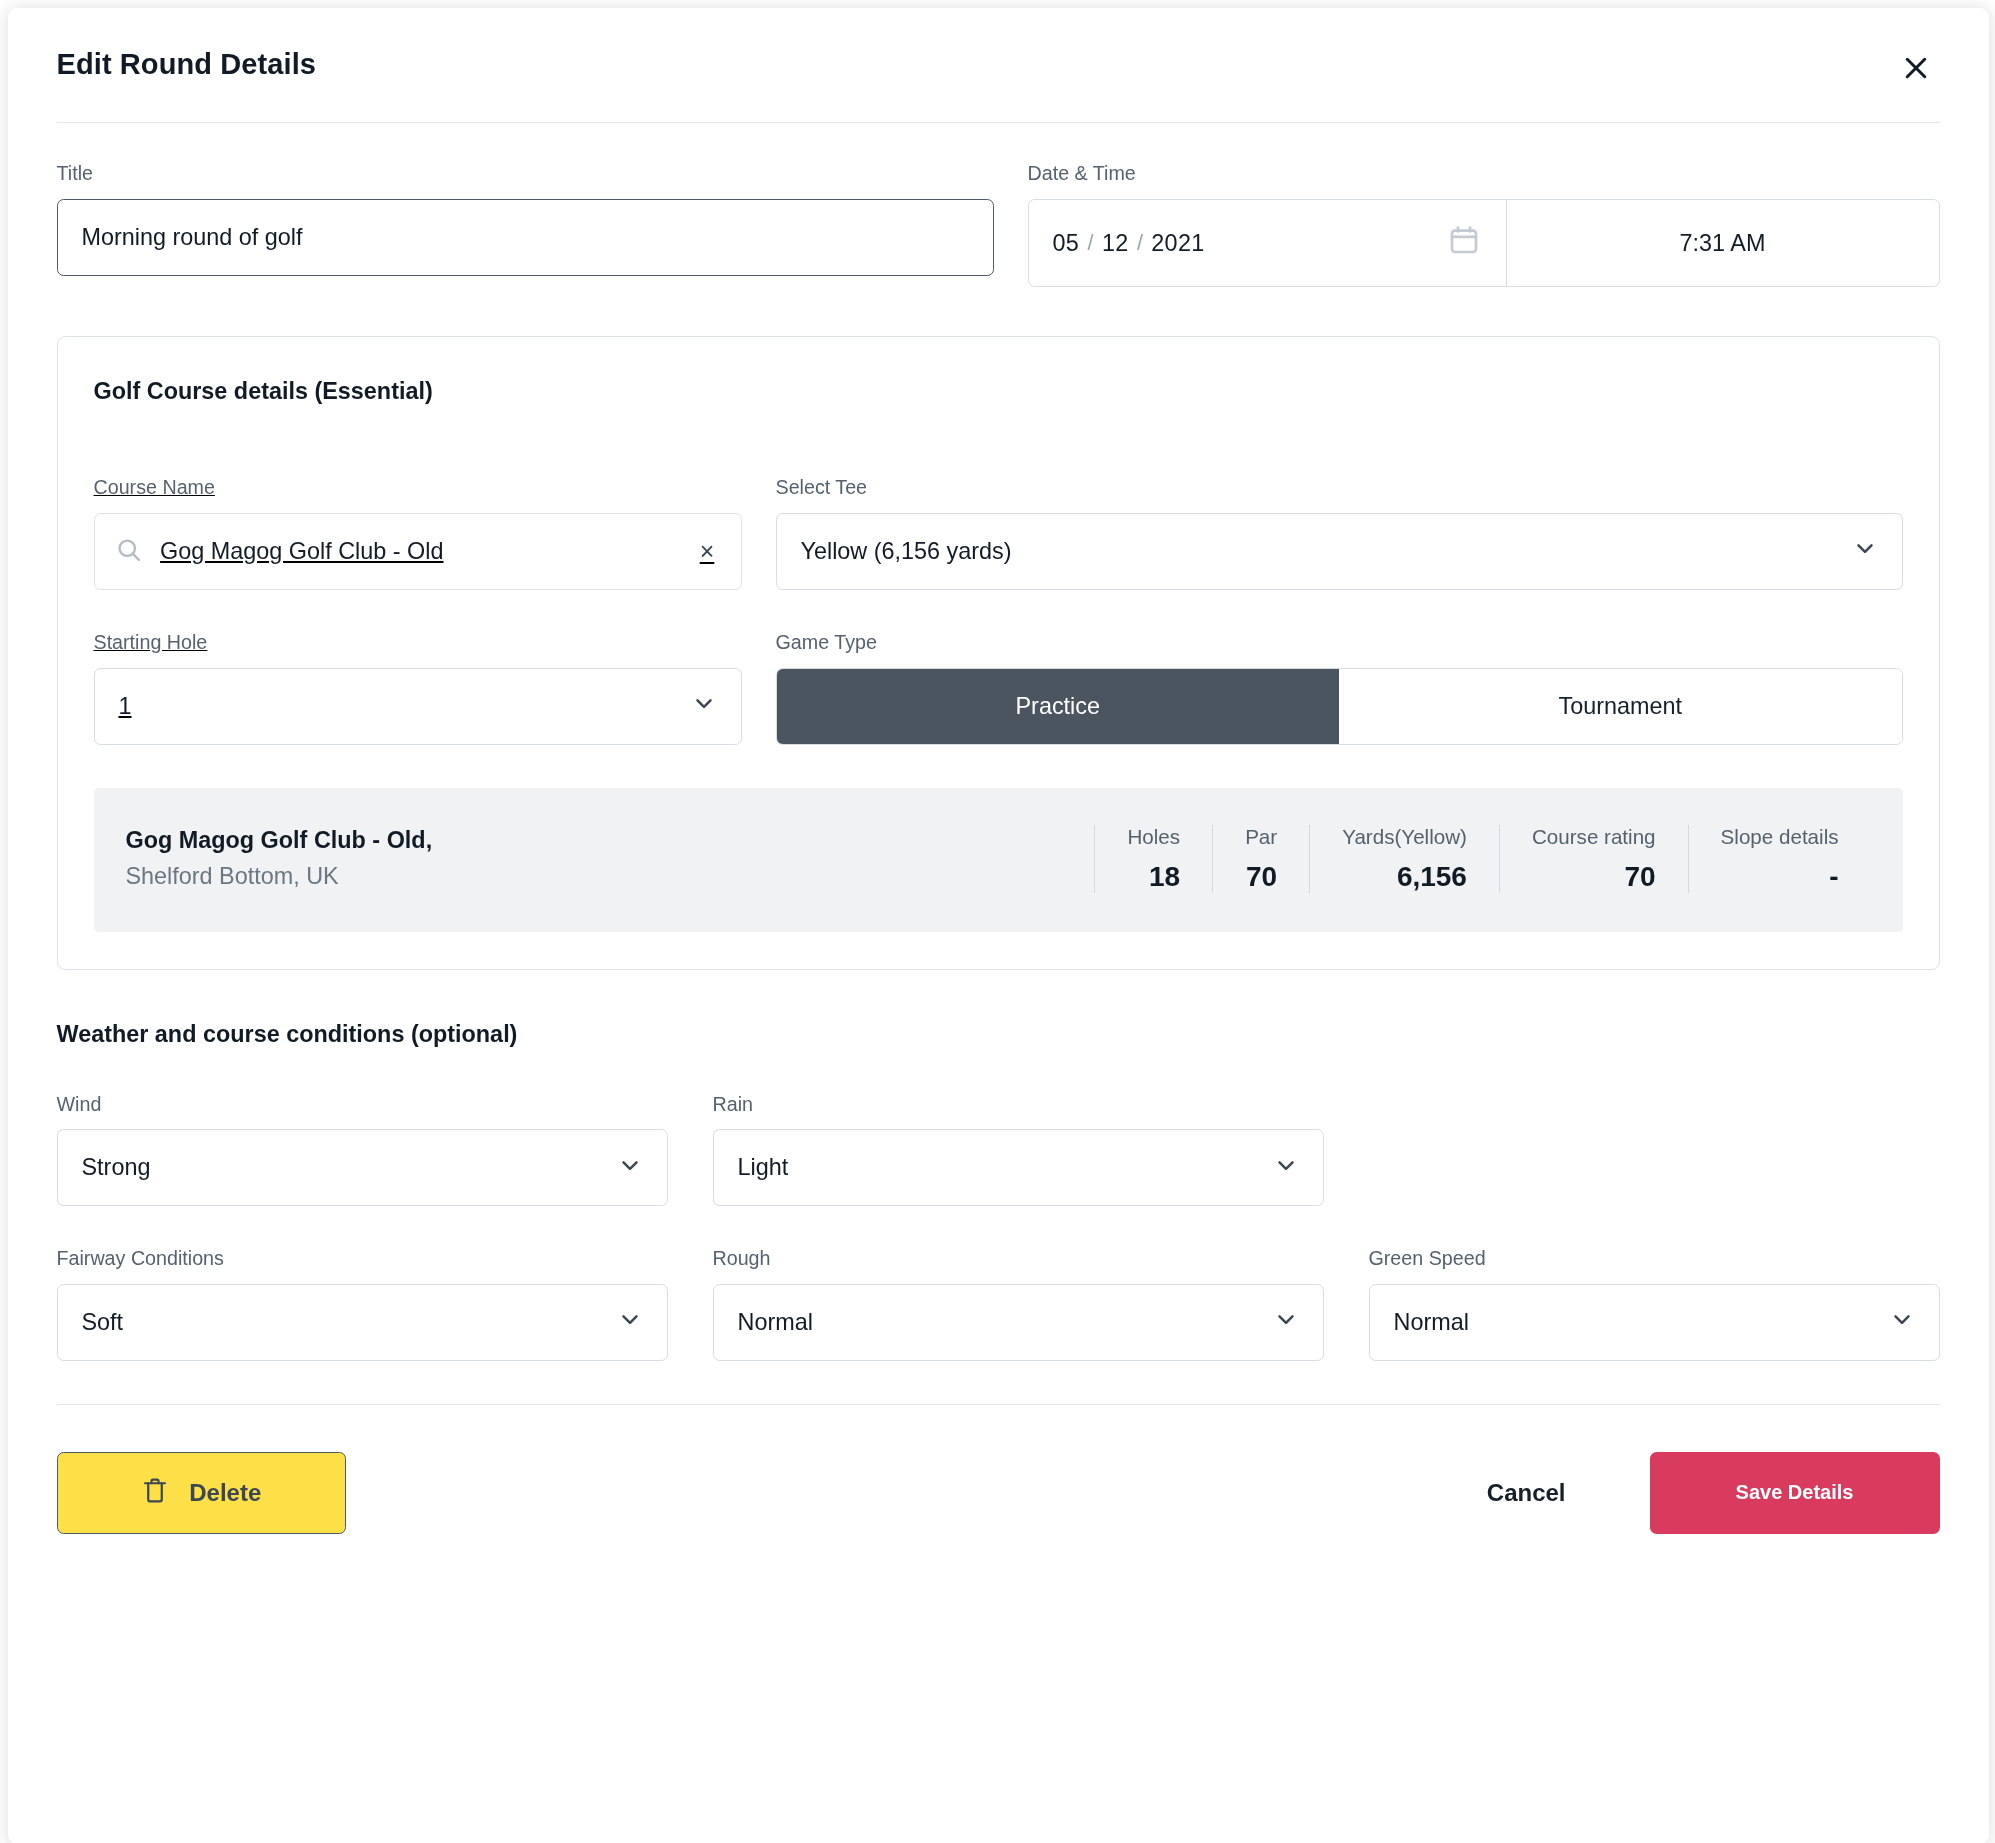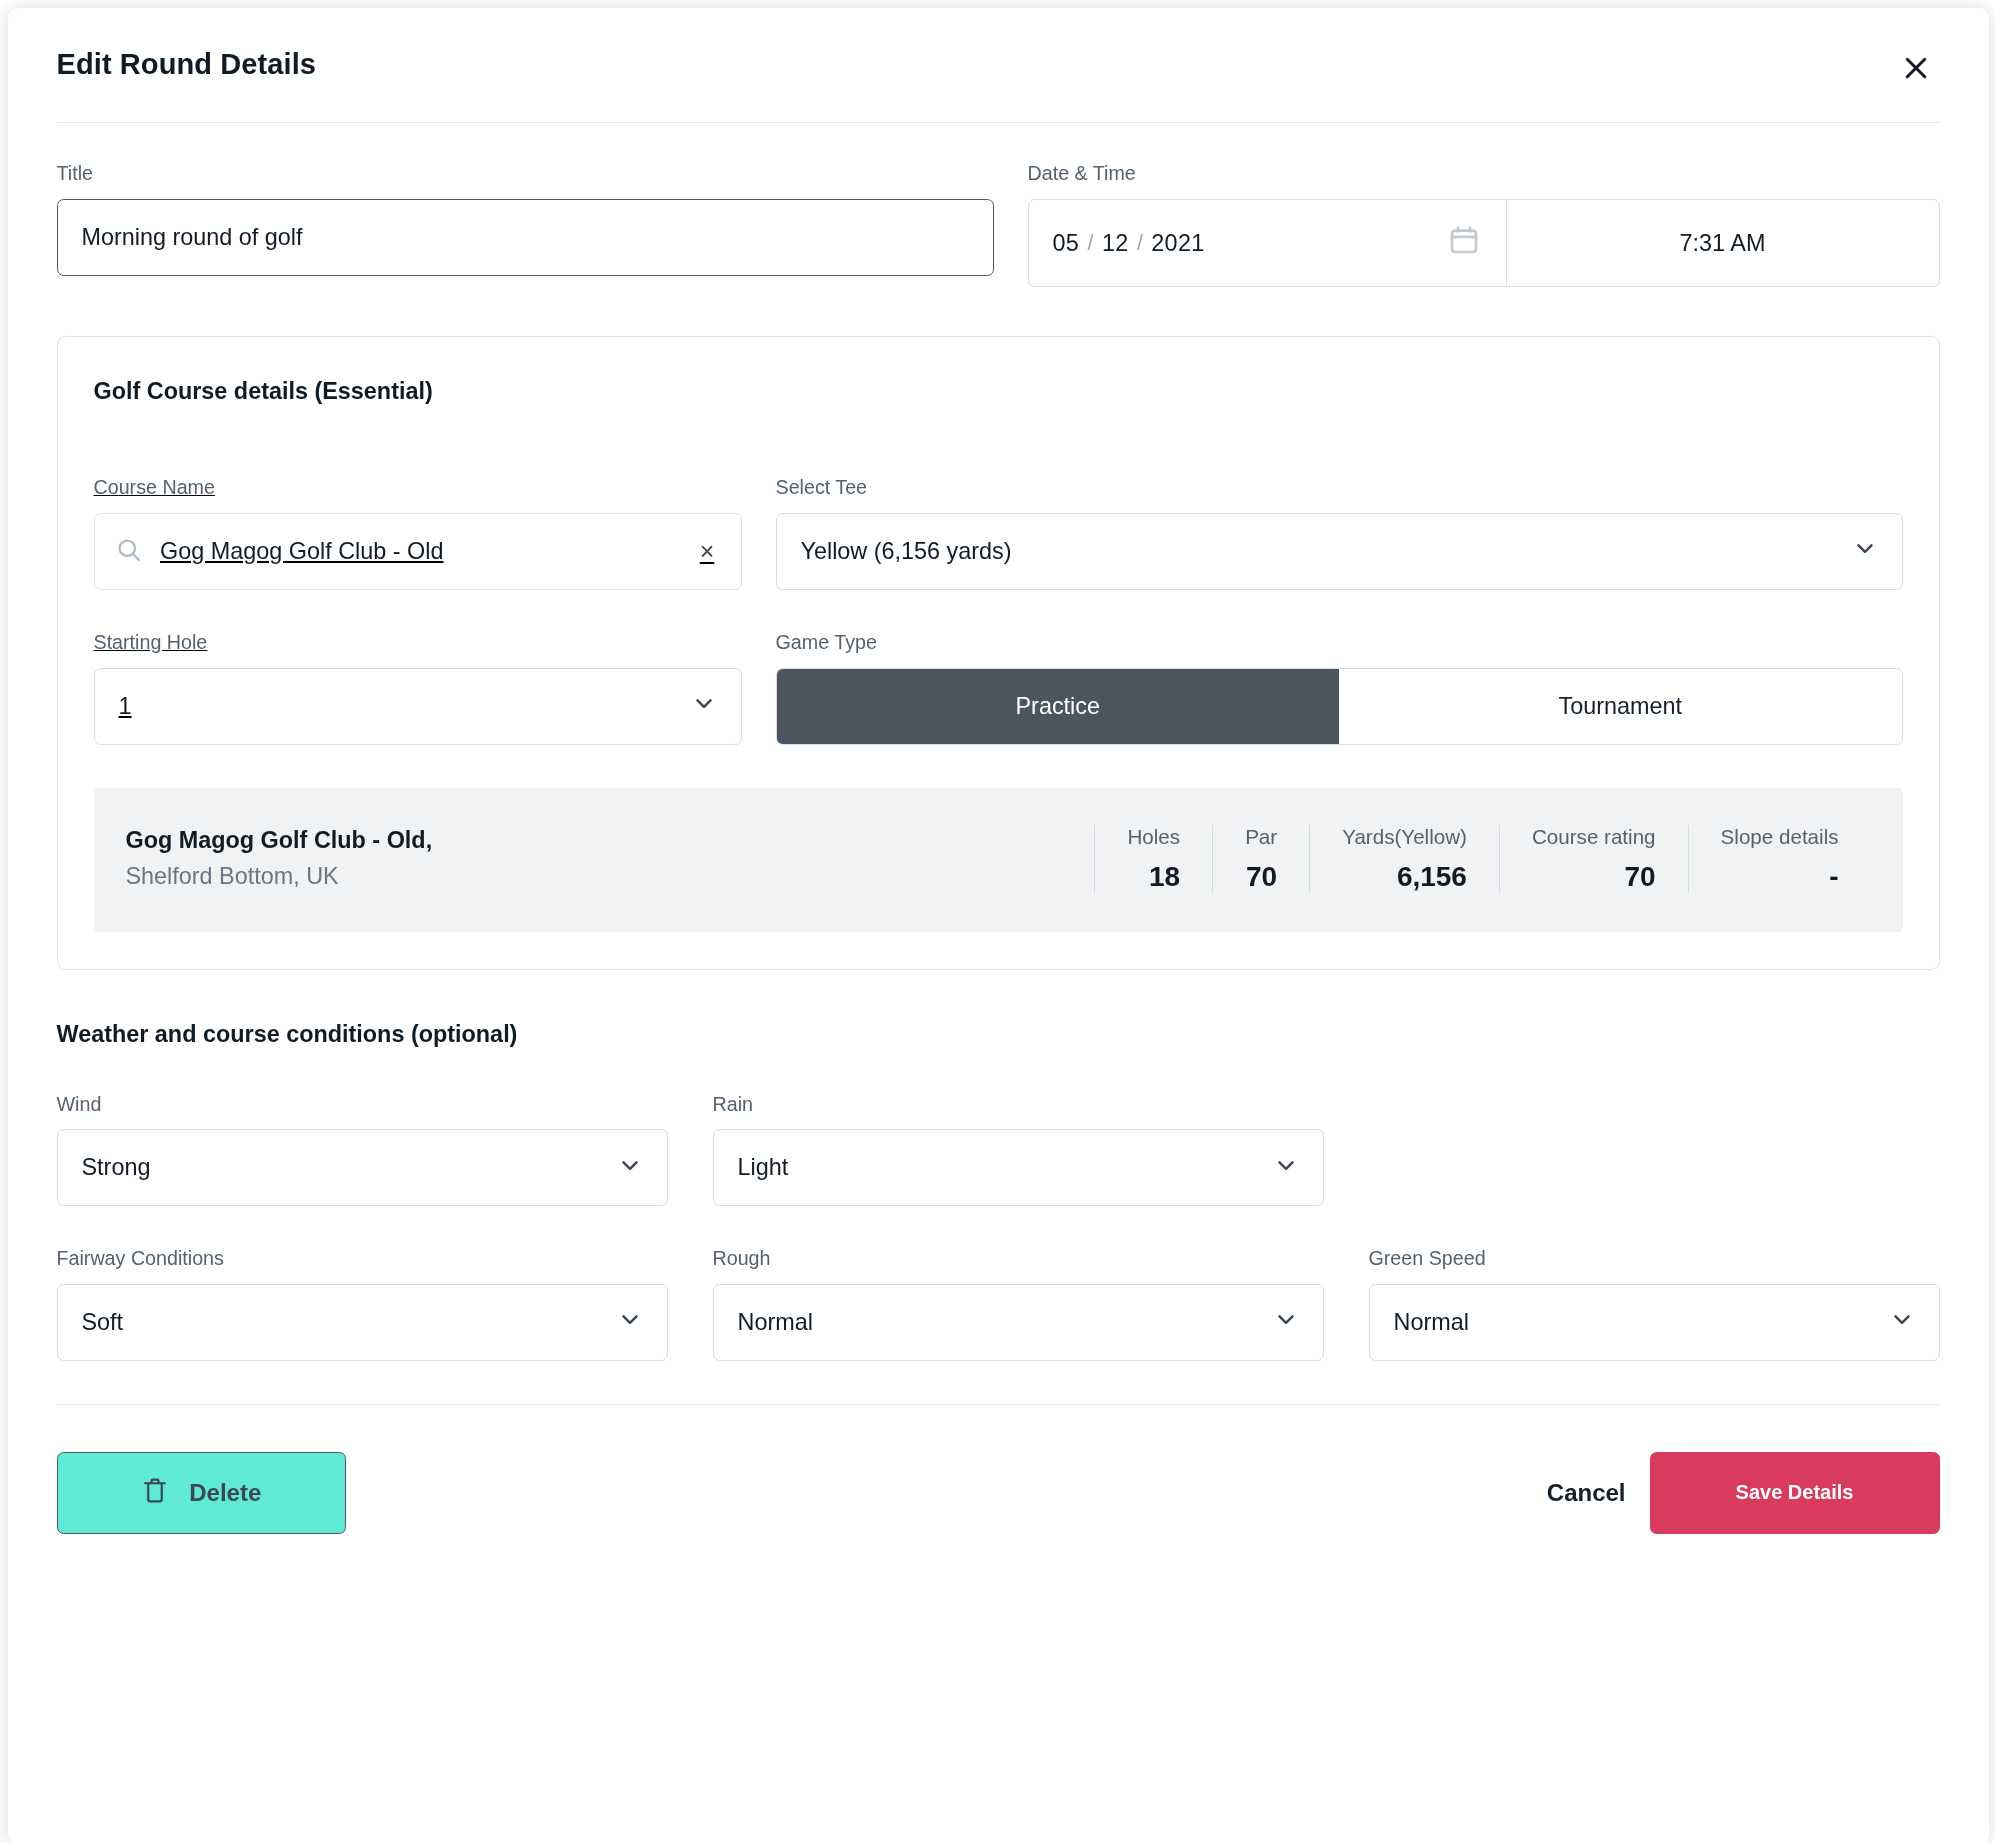--- a/index.html
+++ b/index.html
@@ -278,34 +278,35 @@
     display: flex;
     align-items: center;
     justify-content: space-between;
     padding-bottom: 56px;
   }
   .btn-delete {
     height: 82px;
     min-width: 289px;
     border: 1.9px solid #4d5a66;
     border-radius: 6.6px;
-    background: #5eead4;
+    background: #fde047;
     display: flex;
     align-items: center;
     justify-content: center;
     gap: 20.6px;
     font-size: 24px;
     font-weight: bold;
     color: #3c4753;
     cursor: pointer;
     font-family: inherit;
   }
   .footer-right {
     display: flex;
     align-items: center;
+    gap: 60px;
   }
   .btn-cancel {
     font-size: 24px;
     font-weight: bold;
     color: #15202b;
     background: none;
     border: none;
     cursor: pointer;
     padding: 17px 24px;
     font-family: inherit;

